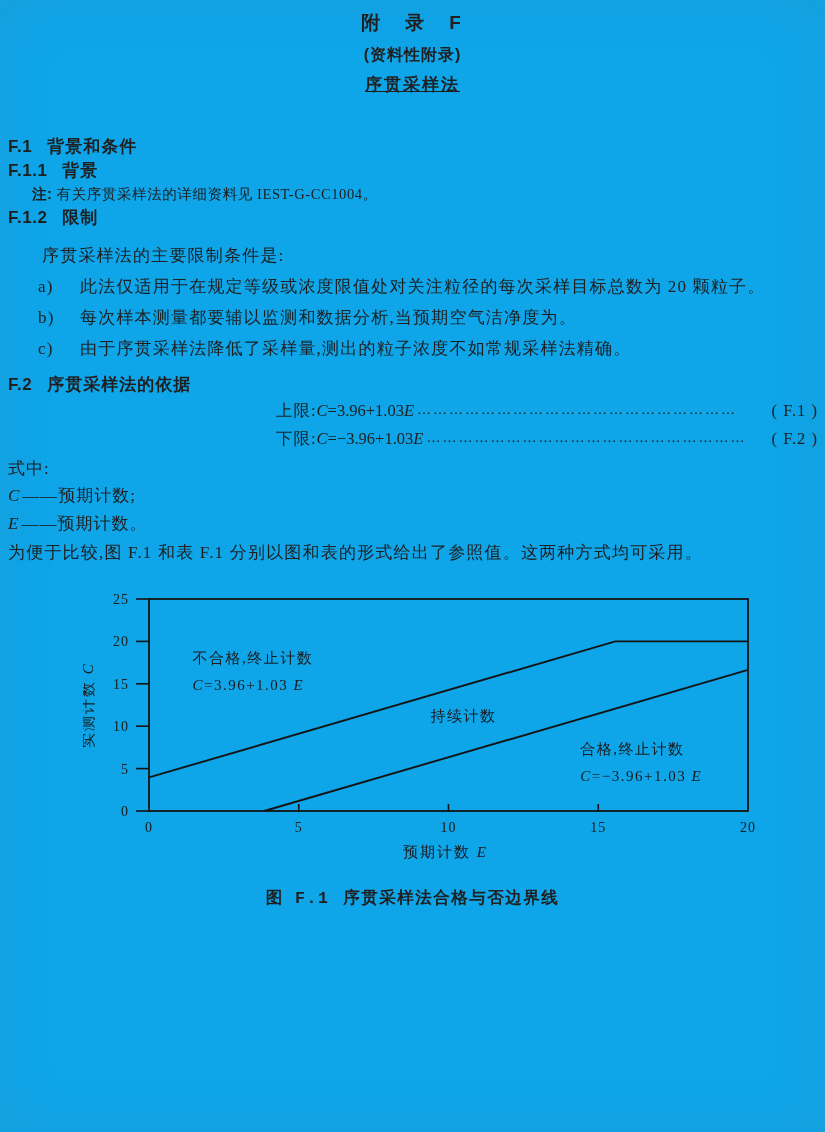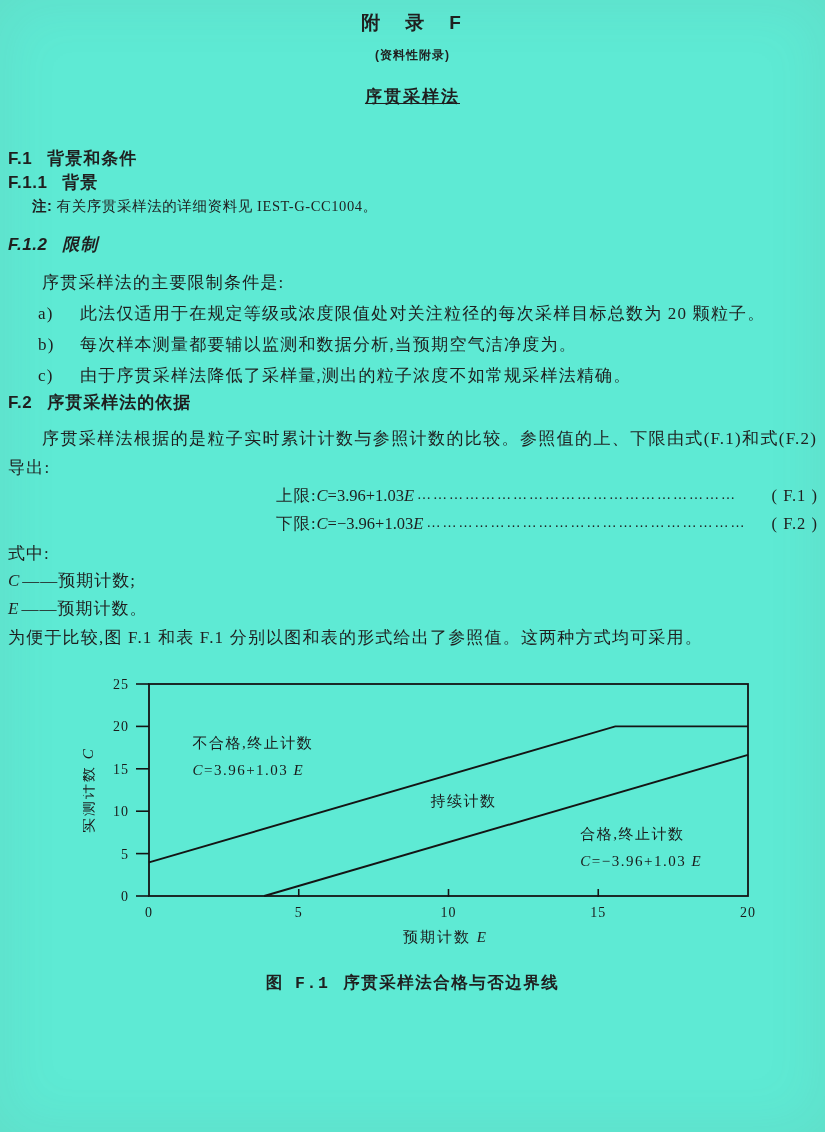--- a/index.html
+++ b/index.html
@@ -1,38 +1,38 @@
 <!DOCTYPE html>
 <html><head>
 <meta charset="utf-8">
 <style>
   html,body{margin:0;padding:0;background:#d8d6d2;}
   .page{
     position:relative;
     width:825px;height:1132px;
     margin:0 auto;
-    background:#5eead4;
+    background:#0ea5e9;
     color:#1f1f1f;
     font-family:"Liberation Serif","DejaVu Serif",serif;
     overflow:hidden;
     box-shadow:inset 0 0 60px rgba(120,110,95,0.10);
   }
   .content{padding:10px 8px 0 8px;}
 
   .doc-title{text-align:center;font-family:"Liberation Sans","DejaVu Sans",sans-serif;font-weight:700;}
   .t1{font-size:19px;line-height:26px;letter-spacing:3px;margin-bottom:6px;}
-  .t2{font-size:12px;line-height:26px;margin-bottom:16px;letter-spacing:1px;}
+  .t2{font-size:16px;line-height:26px;margin-bottom:4px;letter-spacing:1px;}
   .t3{font-size:17px;line-height:26px;letter-spacing:2px;text-decoration:underline;}
 
   .heading{font-family:"Liberation Sans","DejaVu Sans",sans-serif;font-weight:700;font-size:17px;line-height:24px;letter-spacing:1px;}
   .heading .num{margin-right:15px;letter-spacing:0.5px;}
   #h-f1{margin-top:37px;}
   #h-f11{}
-  #h-f12{margin-top:15px;font-style:italic;}
-  #h-f2{margin-top:0;}
+  #h-f12{}
+  #h-f2{margin-top:9px;}
 
   .para{font-size:17px;line-height:30px;letter-spacing:1.2px;text-align:justify;}
   .indent{text-indent:2em;}
   #p1{margin-top:13px;}
   #p3{margin-top:9px;line-height:29px;}
   #p4{line-height:30px;}
 
   .note{font-size:14.5px;line-height:23px;padding-left:24px;letter-spacing:0.6px;}
   .note-label{font-family:"Liberation Sans","DejaVu Sans",sans-serif;font-weight:700;margin-right:4px;}
 
@@ -103,21 +103,20 @@
       <div class="list-item">
         <span class="list-marker">c)</span>
         <span class="list-text">由于序贯采样法降低了采样量,测出的粒子浓度不如常规采样法精确。</span>
       </div>
     </div>
 
     <div class="heading" id="h-f2">
       <span class="num">F.2</span><span>序贯采样法的依据</span>
     </div>
 
-    <div class="para indent" id="p3">序贯采样法根据的是粒子实时累计计数与参照计数的比较。参照值的上、下限由式(F.1)和式(F.2)导出:</div>
 
     <div class="formula-row">
       <span class="f-label">上限:</span>
         <span class="f-expr"><span class="f-var">C</span><span>=3.96+1.03</span><span class="f-var">E</span></span>
       <span class="f-leader">……………………………………………………</span>
       <span class="f-num">( F.1 )</span>
     </div>
     <div class="formula-row">
       <span class="f-label">下限:</span>
         <span class="f-expr"><span class="f-var">C</span><span>=−3.96+1.03</span><span class="f-var">E</span></span>

